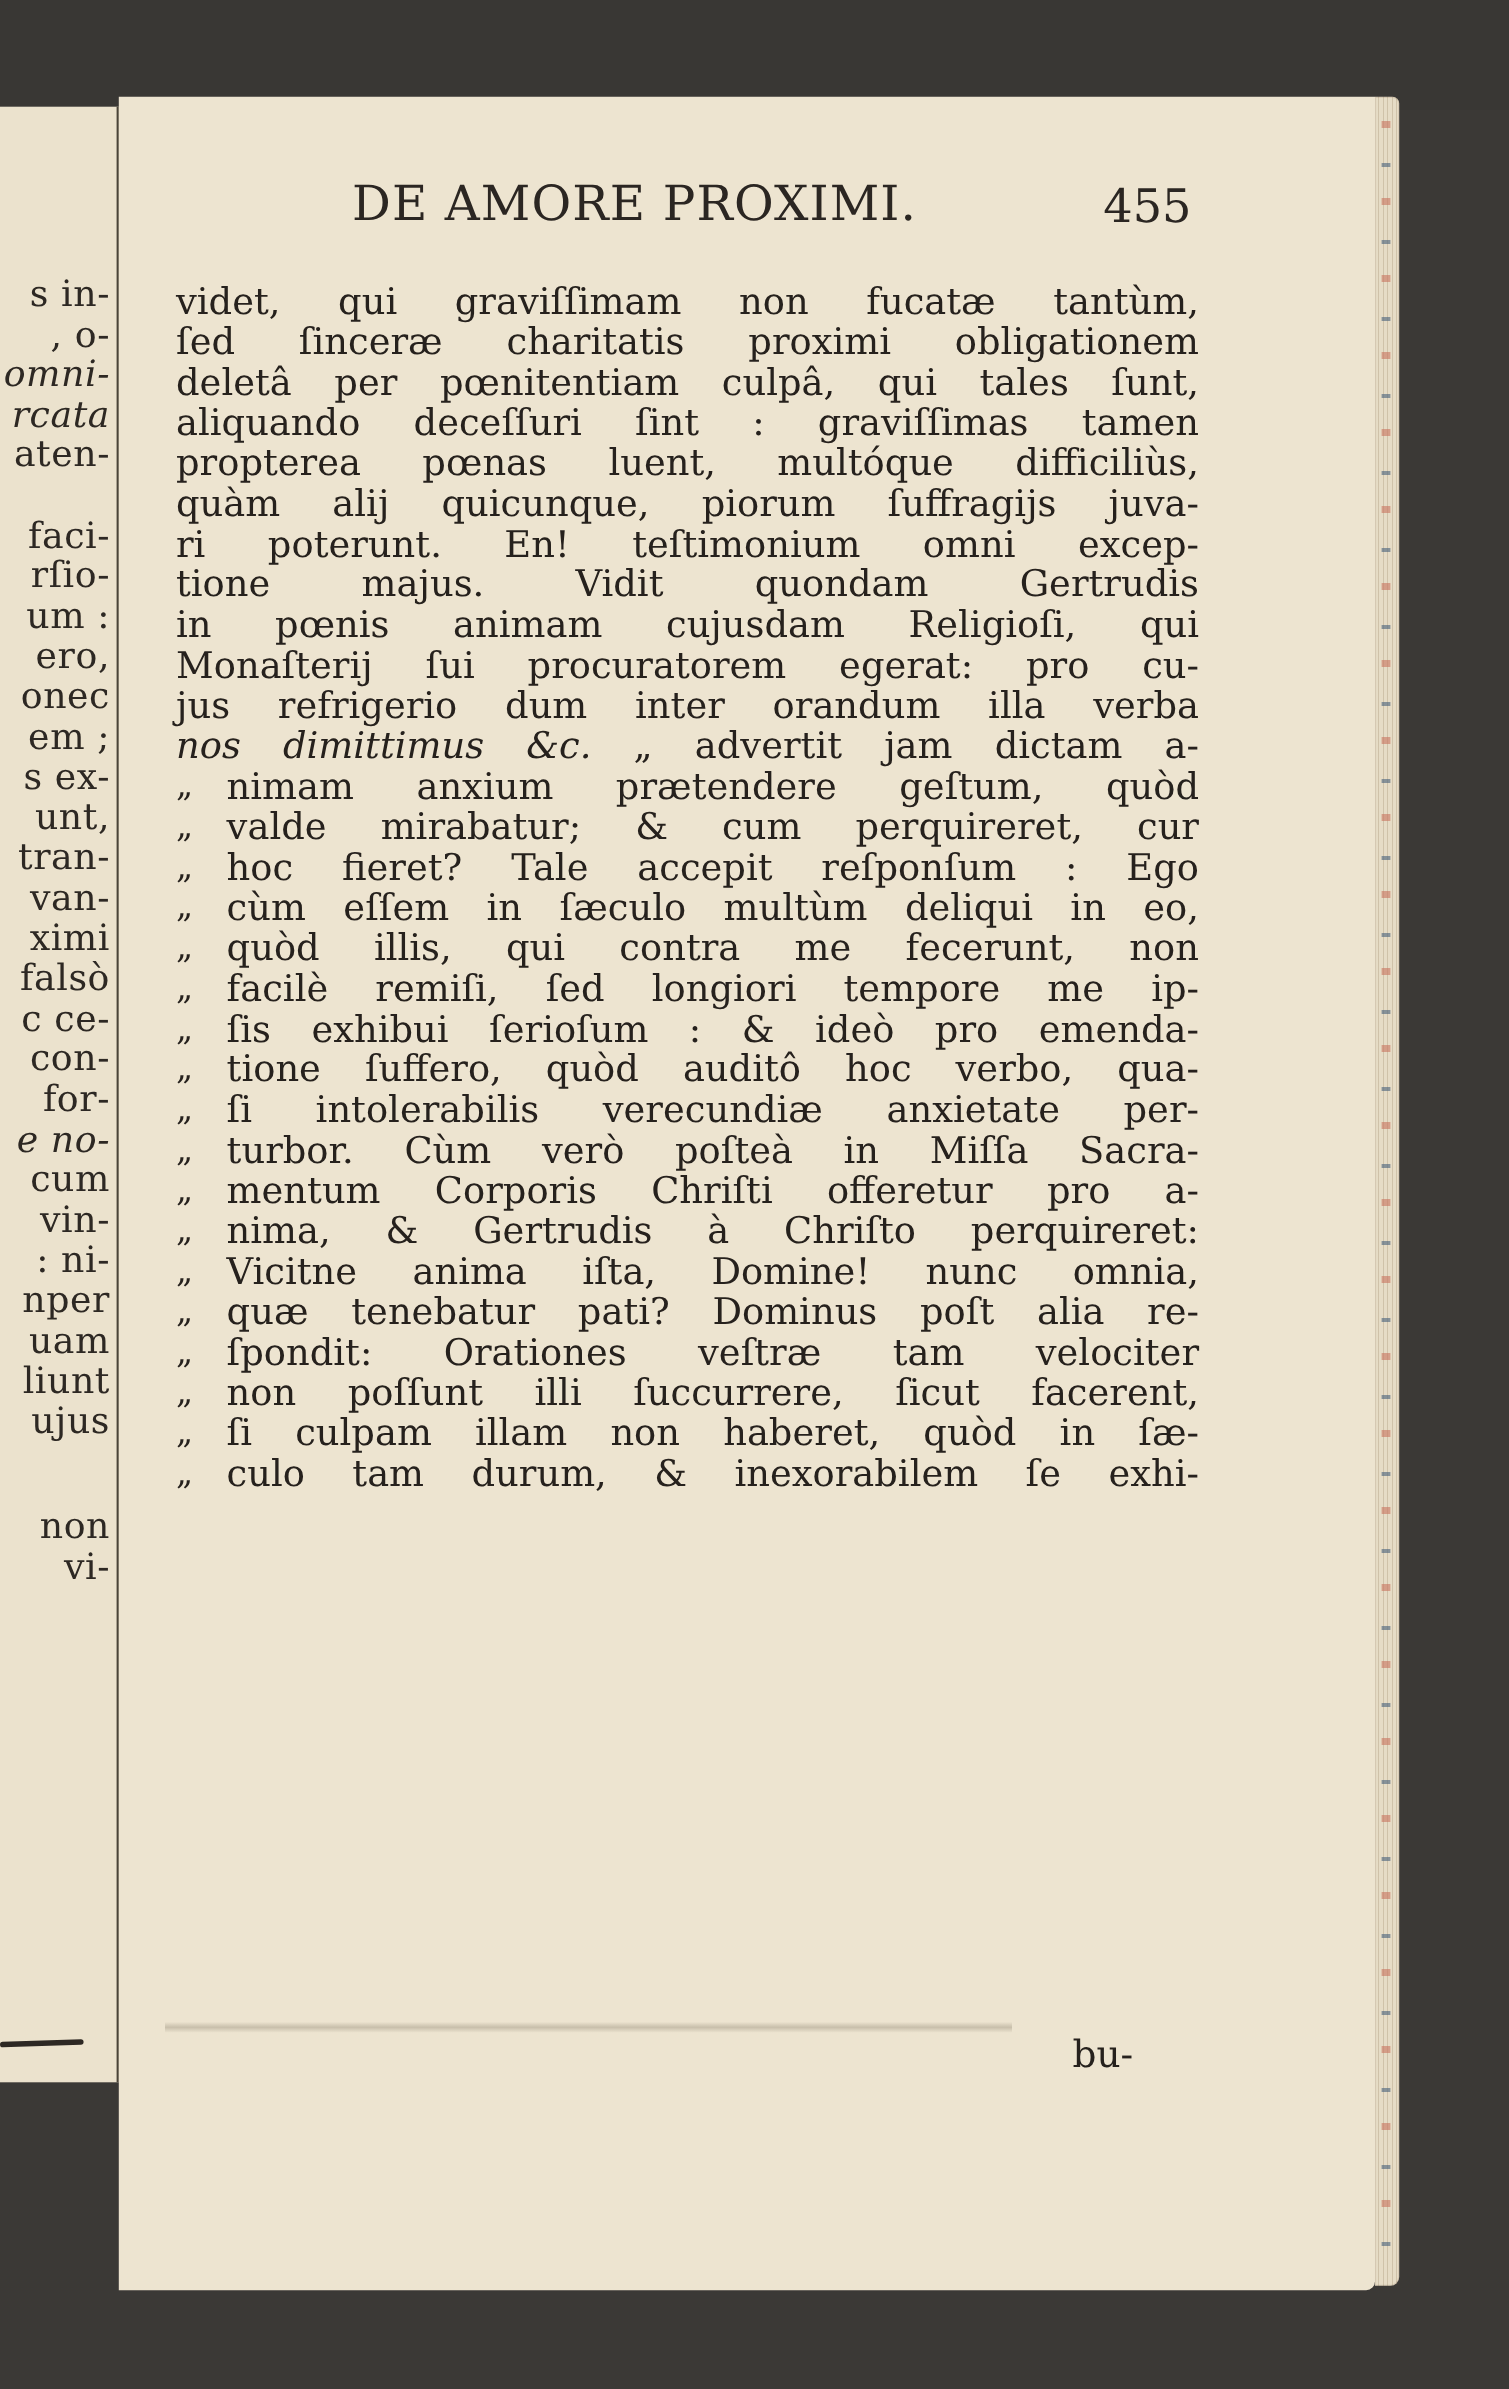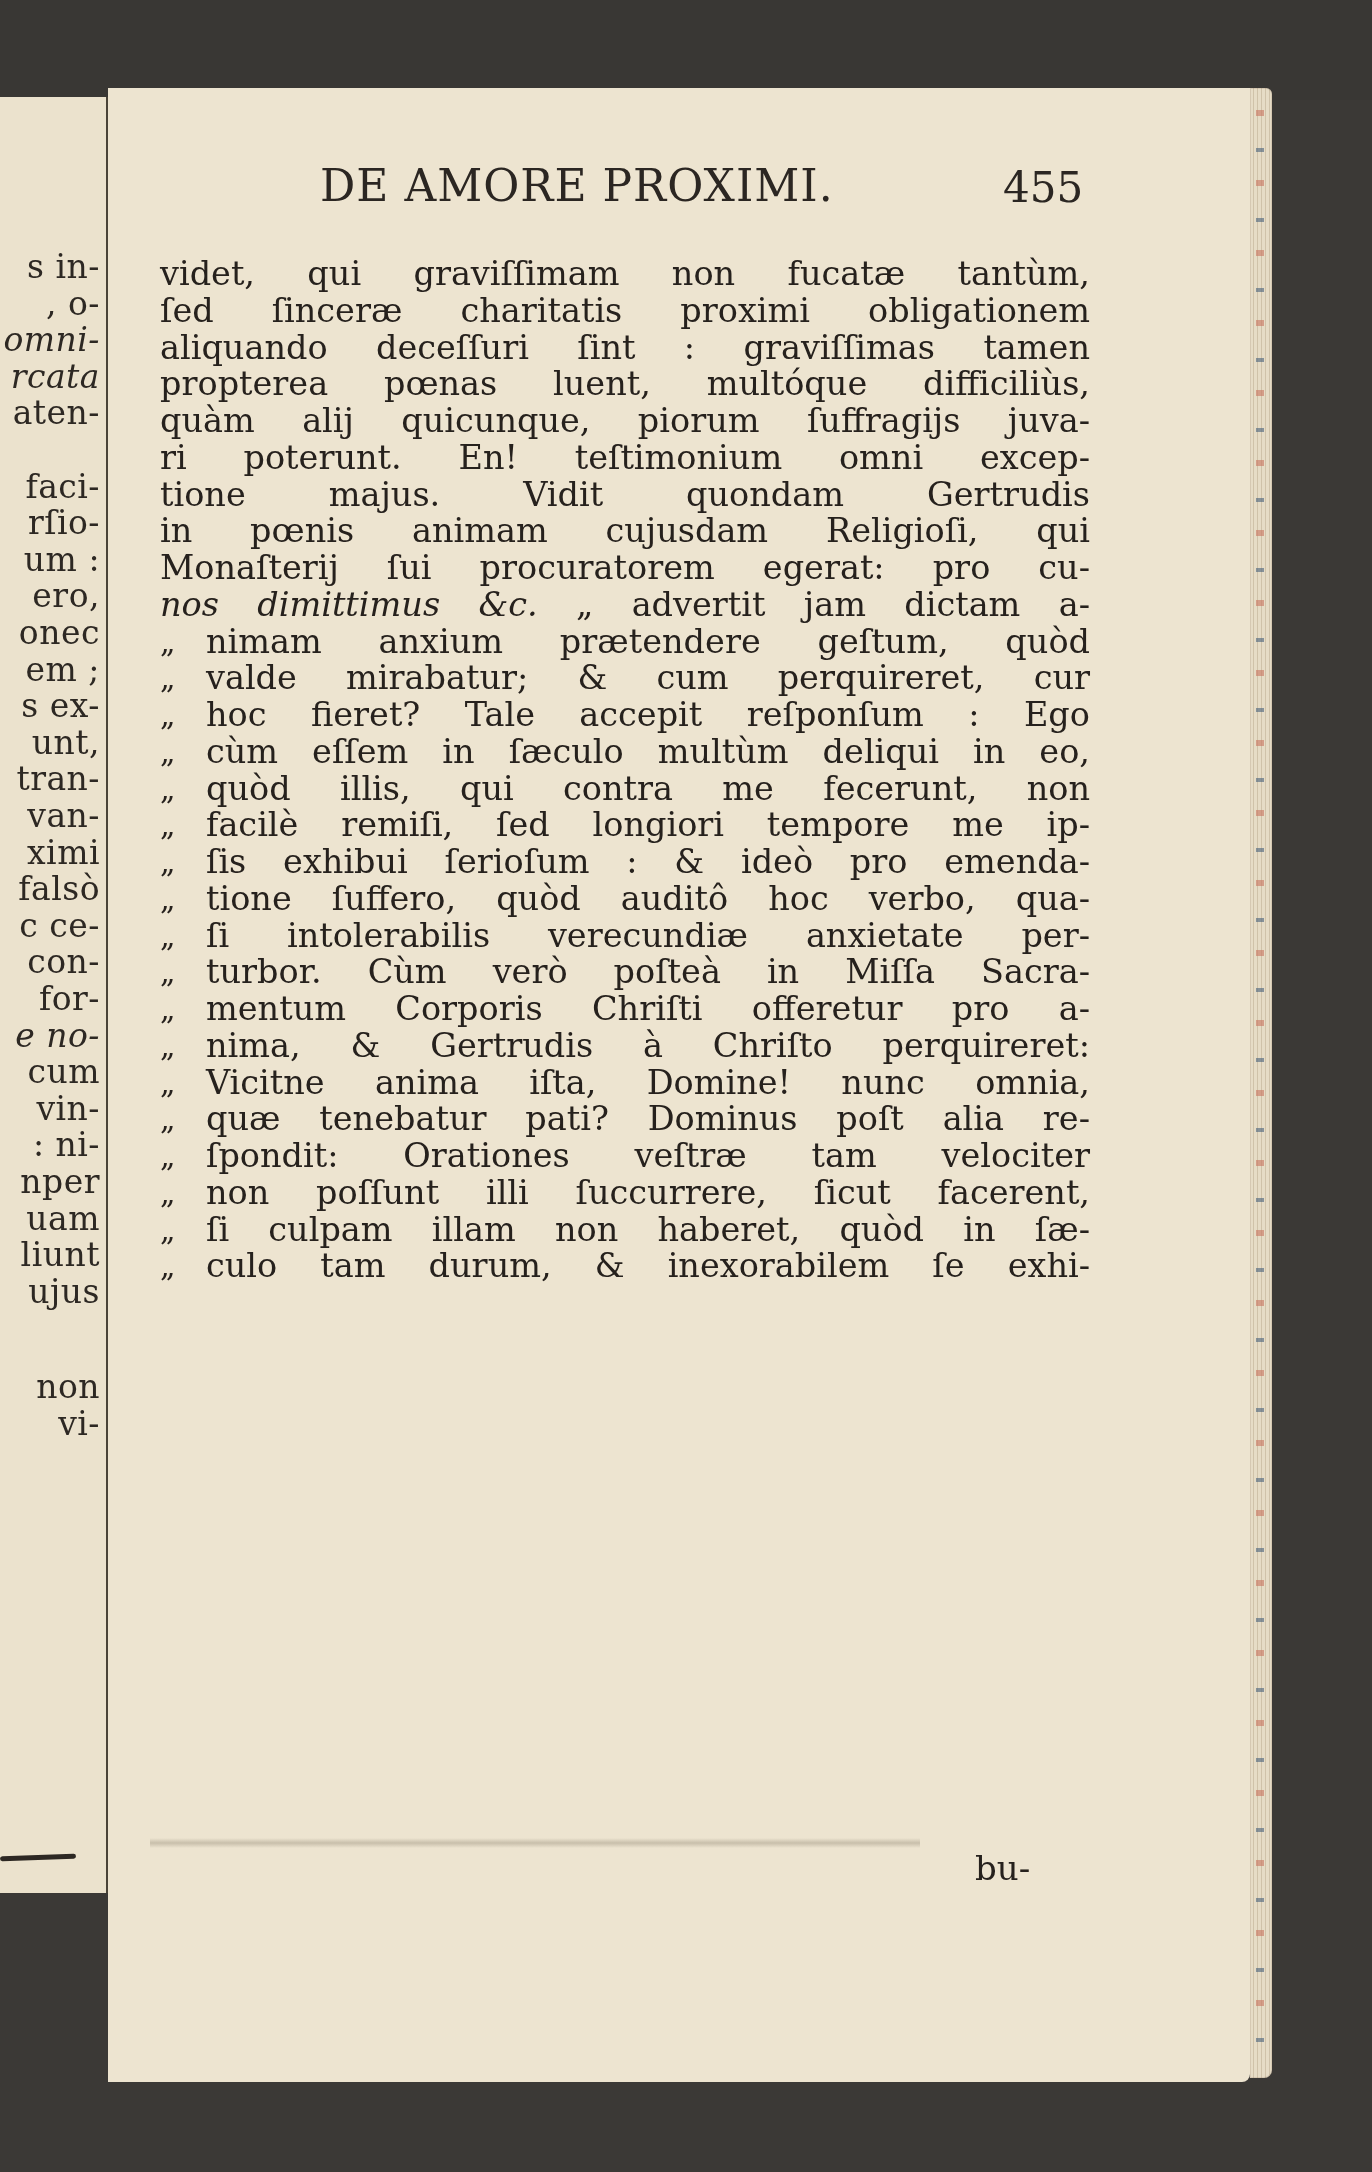--- a/index.html
+++ b/index.html
@@ -126,39 +126,45 @@
 <div class="page-number">455</div>
 
 <div class="text-block" id="text-block">
     <div class="line">
       <span class="t"><span>videt, qui graviſſimam non fucatæ tantùm,</span></span>
     </div>
     <div class="line">
       <span class="t"><span>ſed ſinceræ charitatis proximi obligationem</span></span>
     </div>
     <div class="line">
+      <span class="t"><span>deletâ per pœnitentiam culpâ, qui tales ſunt,</span></span>
+    </div>
+    <div class="line">
       <span class="t"><span>aliquando deceſſuri ſint : graviſſimas tamen</span></span>
     </div>
     <div class="line">
       <span class="t"><span>propterea pœnas luent, multóque difficiliùs,</span></span>
     </div>
     <div class="line">
       <span class="t"><span>quàm alij quicunque, piorum ſuffragijs juva-</span></span>
     </div>
     <div class="line">
       <span class="t"><span>ri poterunt. En! teſtimonium omni excep-</span></span>
     </div>
     <div class="line">
       <span class="t"><span>tione majus. Vidit quondam Gertrudis</span></span>
     </div>
     <div class="line">
       <span class="t"><span>in pœnis animam cujusdam Religioſi, qui</span></span>
     </div>
     <div class="line">
       <span class="t"><span>Monaſterij ſui procuratorem egerat: pro cu-</span></span>
+    </div>
+    <div class="line">
+      <span class="t"><span>jus refrigerio dum inter orandum illa verba</span></span>
     </div>
     <div class="line">
       <span class="t"><span class="it">nos dimittimus &amp;c.</span><span> „ advertit jam dictam a-</span></span>
     </div>
     <div class="line quoted">
       <span class="q">„</span>
       <span class="t"><span>nimam anxium prætendere geſtum, quòd</span></span>
     </div>
     <div class="line quoted">
       <span class="q">„</span>

